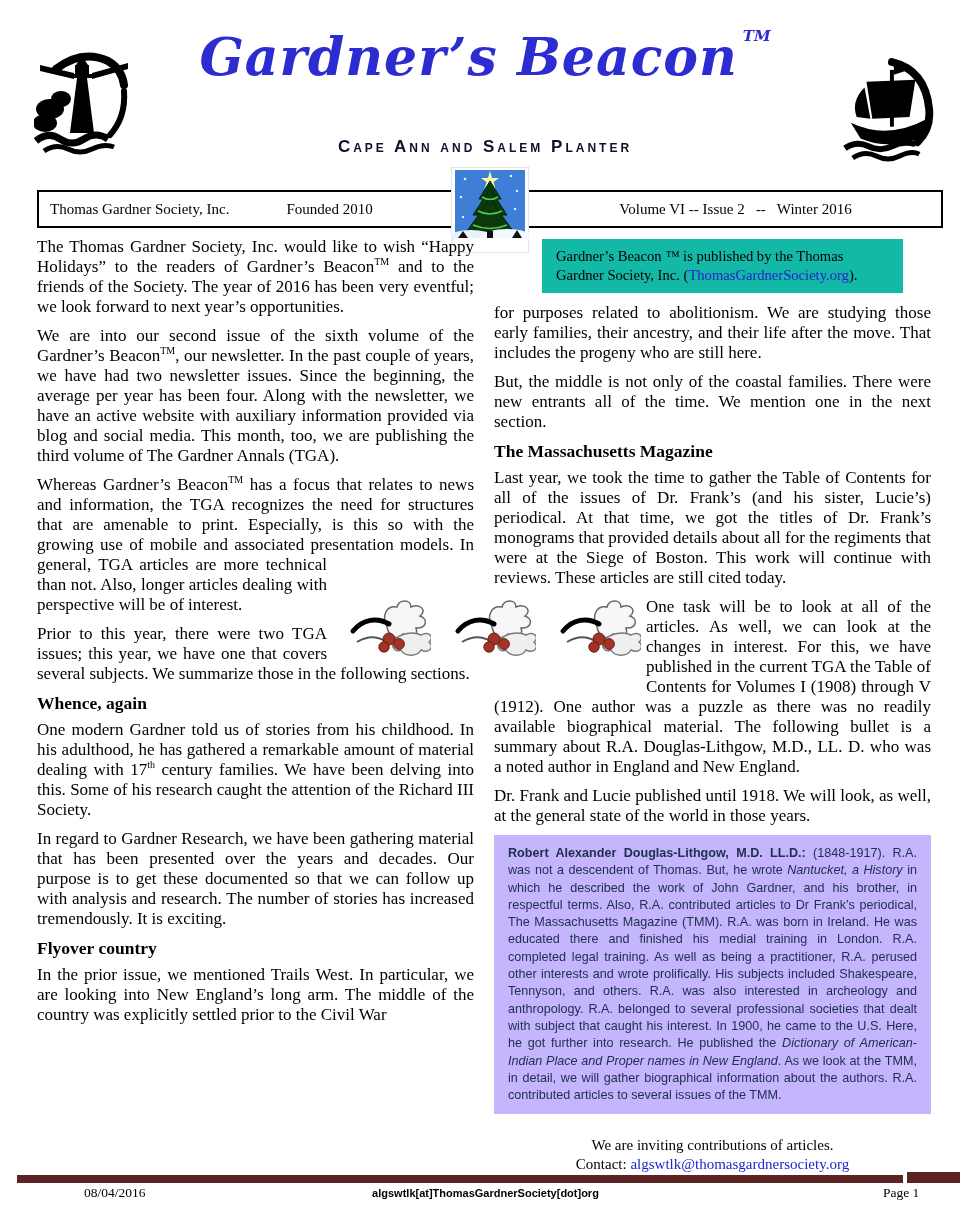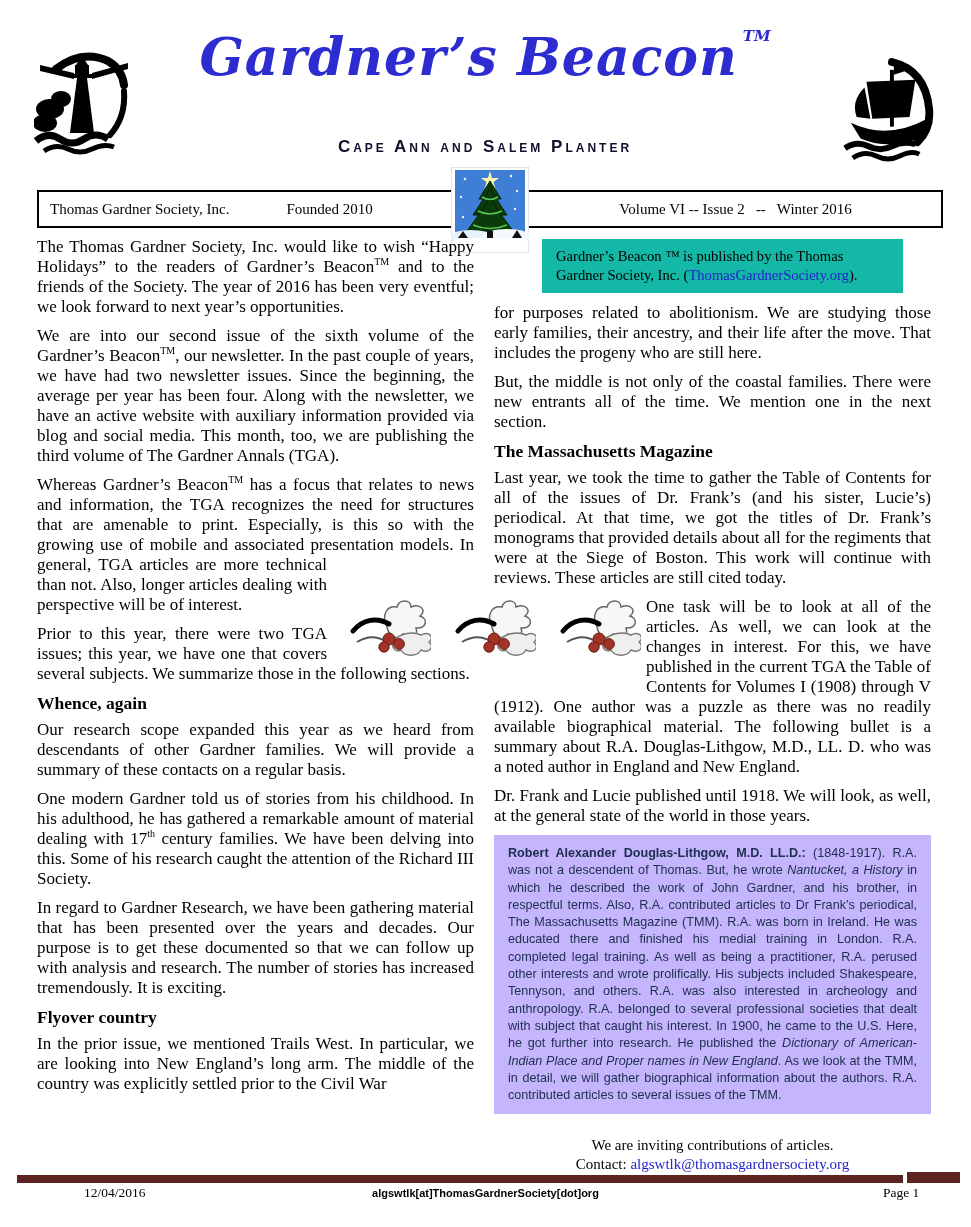--- a/index.html
+++ b/index.html
@@ -160,21 +160,20 @@
   <svg class="holly holly-3" viewBox="0 0 84 66">
       <use href="#holly-sym"></use>
     </svg>
 
   <div class="col col-left">
     <p><span>The Thomas Gardner Society, Inc. would like to wish “Happy Holidays” to the readers of Gardner’s Beacon</span><sup class="tm">TM</sup><span> and to the friends of the Society. The year of 2016 has been very eventful; we look forward to next year’s opportunities.</span></p>
     <p><span>We are into our second issue of the sixth volume of the Gardner’s Beacon</span><sup class="tm">TM</sup><span>, our newsletter. In the past couple of years, we have had two newsletter issues. Since the beginning, the average per year has been four. Along with the newsletter, we have an active website with auxiliary information provided via blog and social media. This month, too, we are publishing the third volume of The Gardner Annals (TGA).</span></p>
     <p><span>Whereas Gardner’s Beacon</span><sup class="tm">TM</sup><span> has a focus that relates to news and information, the TGA recognizes the need for structures that are amenable to print. Especially, is this so with the growing use of mobile and associated presentation </span><span class="holly-gap-r"></span><span>models. In general, TGA articles are more technical than not. Also, longer articles dealing with perspective will be of interest.</span></p>
     <p>Prior to this year, there were two TGA issues; this year, we have one that covers several subjects. We summarize those in the following sections.</p>
     <h3>Whence, again</h3>
-    <p>Our research scope expanded this year as we heard from descendants of other Gardner families. We will provide a summary of these contacts on a regular basis.</p>
     <p><span>One modern Gardner told us of stories from his childhood. In his adulthood, he has gathered a remarkable amount of material dealing with 17</span><sup class="tm">th</sup><span> century families. We have been delving into this. Some of his research caught the attention of the Richard III Society.</span></p>
     <p>In regard to Gardner Research, we have been gathering material that has been presented over the years and decades. Our purpose is to get these documented so that we can follow up with analysis and research. The number of stories has increased tremendously. It is exciting.</p>
     <h3>Flyover country</h3>
     <p>In the prior issue, we mentioned Trails West. In particular, we are looking into New England’s long arm. The middle of the country was explicitly settled prior to the Civil War</p>
   </div>
 
   <div class="col col-right">
     <div class="pub-box">
       <span>Gardner’s Beacon ™ is published by the Thomas Gardner Society, Inc. (</span><a class="link">ThomasGardnerSociety.org</a><span>).</span>
     </div>
@@ -189,17 +188,17 @@
     </div>
   </div>
 
   <div class="contact">
     <div>We are inviting contributions of articles.</div>
     <div><span>Contact: </span><a class="link">algswtlk@thomasgardnersociety.org</a></div>
   </div>
 
   <div class="bar-main"></div>
   <div class="bar-end"></div>
-  <div class="footer-date">12/04/2016</div>
+  <div class="footer-date">08/04/2016</div>
   <div class="footer-center">algswtlk[at]ThomasGardnerSociety[dot]org</div>
   <div class="footer-page">Page 1</div>
 
 </div>
 
 </body></html>

